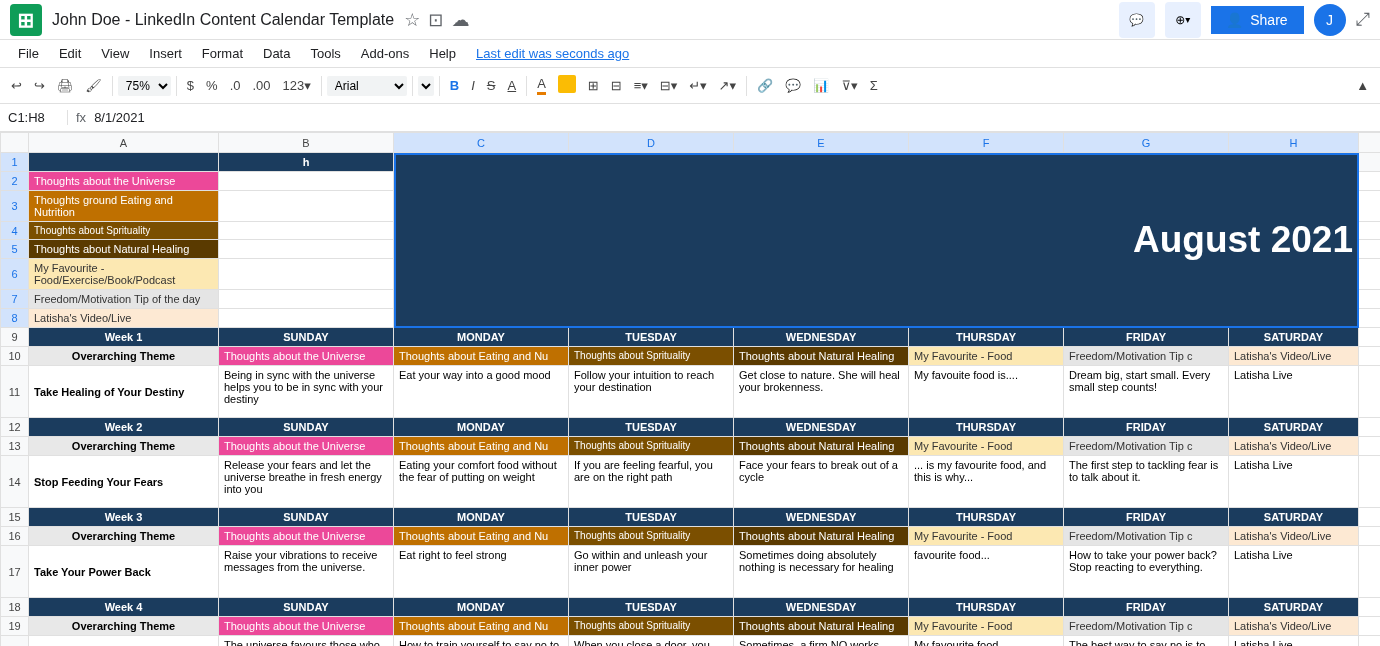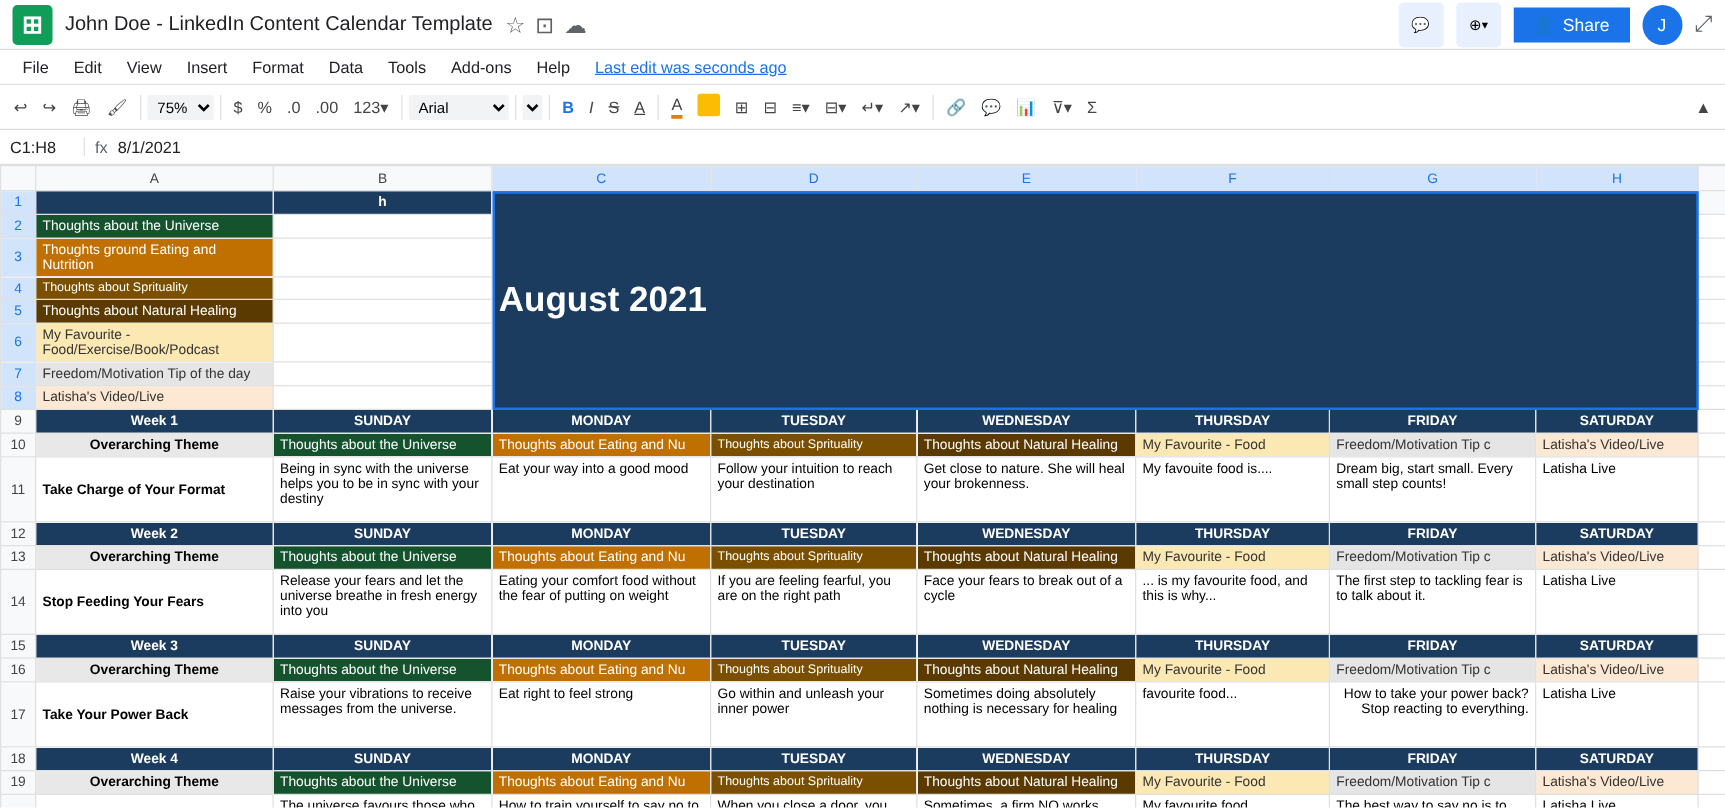--- a/index.html
+++ b/index.html
@@ -57,21 +57,21 @@
     .col-header { background: #f8f9fa; border: 1px solid #e0e0e0; text-align: center; font-size: 11px; color: #444; padding: 3px 0; font-weight: normal; height: 20px; }
     .col-header.selected { background: #d2e3fc; color: #1a73e8; }
     
     
     .row-num { background: #f8f9fa; border: 1px solid #e0e0e0; text-align: center; font-size: 11px; color: #444; padding: 0 4px; vertical-align: middle; }
     .row-num.selected { background: #d2e3fc; color: #1a73e8; }
 
     td { border: 1px solid #e0e0e0; padding: 3px 5px; vertical-align: top; font-size: 11px; overflow: hidden; }
     
     
-    .cat-universe { background: #14532d; color: white; font-size: 11px; }
+    .cat-universe { background: #ec4899; color: white; font-size: 11px; }
     .cat-eating { background: #bf7000; color: white; font-size: 11px; }
     .cat-spirituality { background: #7b4f00; color: white; font-size: 10px; margin-left: 39px; }
     .cat-healing { background: #5a3a00; color: white; font-size: 11px; }
     .cat-favourite { background: #fce8b2; color: #333; font-size: 11px; }
     .cat-freedom { background: #e5e5e5; color: #333; font-size: 11px; }
     .cat-video { background: #fde9d3; color: #333; font-size: 11px; }
     
     
     .week-row { background: #1b3c5e; color: white; text-align: center; font-weight: bold; font-size: 11px; }
     
@@ -214,21 +214,21 @@
           <th class="col-header selected">H</th>
           <th class="col-header">I</th>
         </tr>
       </thead>
       <tbody>
 
         <tr>
           <td class="row-num selected">1</td>
           <td style="background:#1b3c5e;"></td>
           <td style="background:#1b3c5e;color:white;font-weight:bold;text-align:center;">h</td>
-          <td class="august-banner selected-outline" colspan="6" rowspan="8" style="font-size:28px;font-weight:bold;text-align:left;vertical-align:middle;">August 2021</td>
+          <td class="august-banner selected-outline" colspan="6" rowspan="8" style="font-size:37px;font-weight:bold;text-align:right;vertical-align:middle;">August 2021</td>
           <td style="background:#f8f9fa;"></td>
         </tr>
 
         <tr>
           <td class="row-num selected">2</td>
           <td class="cat-universe">Thoughts about the Universe</td>
           <td></td>
           <td></td>
         </tr>
 
@@ -295,21 +295,21 @@
           <td class="cat-spirituality">Thoughts about Sprituality</td>
           <td class="cat-healing">Thoughts about Natural Healing</td>
           <td class="cat-favourite">My Favourite - Food</td>
           <td class="cat-freedom">Freedom/Motivation Tip c</td>
           <td class="cat-video">Latisha's Video/Live</td>
           <td></td>
         </tr>
 
         <tr style="height:52px;">
           <td class="row-num">11</td>
-          <td class="topic-cell">Take Charge of Your Format</td>
+          <td class="topic-cell">Take Healing of Your Destiny</td>
           <td style="font-size:11px;">Being in sync with the universe helps you to be in sync with your destiny</td>
           <td style="font-size:11px;">Eat your way into a good mood</td>
           <td style="font-size:11px;">Follow your intuition to reach your destination</td>
           <td style="font-size:11px;">Get close to nature. She will heal your brokenness.</td>
           <td style="font-size:11px;">My favouite food is....</td>
           <td style="font-size:11px;">Dream big, start small. Every small step counts!</td>
           <td style="font-size:11px;">Latisha Live</td>
           <td></td>
         </tr>
 
@@ -379,21 +379,21 @@
         </tr>
 
         <tr style="height:52px;">
           <td class="row-num">17</td>
           <td class="topic-cell">Take Your Power Back</td>
           <td style="font-size:11px;">Raise your vibrations to receive messages from the universe.</td>
           <td style="font-size:11px;">Eat right to feel strong</td>
           <td style="font-size:11px;">Go within and unleash your inner power</td>
           <td style="font-size:11px;">Sometimes doing absolutely nothing is necessary for healing</td>
           <td style="font-size:11px;">favourite food...</td>
-          <td style="font-size:11px;text-align:right;">How to take your power back? Stop reacting to everything.</td>
+          <td style="font-size:11px;">How to take your power back? Stop reacting to everything.</td>
           <td style="font-size:11px;">Latisha Live</td>
           <td></td>
         </tr>
 
         <tr style="height:18px;">
           <td class="row-num">18</td>
           <td class="week-row">Week 4</td>
           <td class="day-header">SUNDAY</td>
           <td class="day-header">MONDAY</td>
           <td class="day-header">TUESDAY</td>

